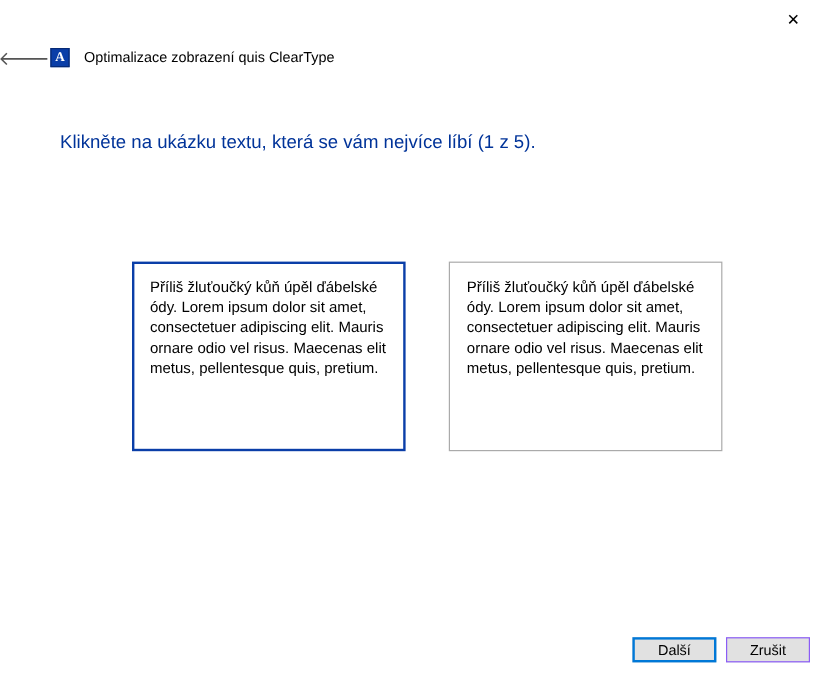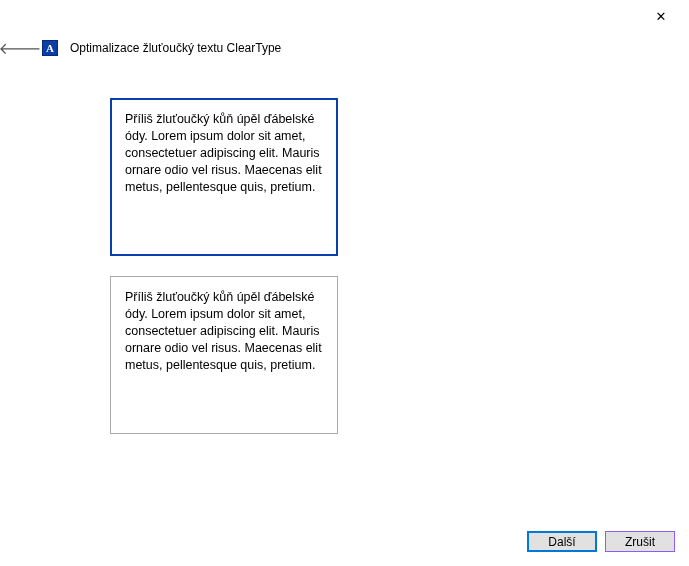--- a/index.html
+++ b/index.html
@@ -69,23 +69,22 @@
       padding: 30px 50px 10px 50px;
     }
     .heading {
       color: #003399;
       font-size: 15.5px;
       font-weight: 400;
       margin: 12px 0 90px 0;
     }
     .samples {
       display: flex;
-      gap: 20px;
+      gap: 36px;
       padding-left: 60px;
-      flex-direction: column;
     }
     .sample {
       width: 228px;
       height: 158px;
       border: 1px solid #aaa;
       padding: 12px 14px;
       font-size: 12.5px;
       line-height: 1.35;
       color: #000;
       cursor: pointer;
@@ -126,24 +125,25 @@
   <div class="close-btn">✕</div>
 </div>
 
 <div class="header">
   <div class="back-btn">
     <span>🡐</span>
   </div>
   <div class="app-icon">
     <span>A</span>
   </div>
-  <div class="app-title">Optimalizace žluťoučký textu ClearType</div>
+  <div class="app-title">Optimalizace zobrazení quis ClearType</div>
 </div>
 
 <div class="content">
+  <div class="heading">Klikněte na ukázku textu, která se vám nejvíce líbí (1 z 5).</div>
 
   <div class="samples">
     <div class="sample selected">
       <span>Příliš žluťoučký kůň úpěl ďábelské ódy. Lorem ipsum dolor sit amet, consectetuer adipiscing elit. Mauris ornare odio vel risus. Maecenas elit metus, pellentesque quis, pretium.</span>
     </div>
     <div class="sample">
       <span>Příliš žluťoučký kůň úpěl ďábelské ódy. Lorem ipsum dolor sit amet, consectetuer adipiscing elit. Mauris ornare odio vel risus. Maecenas elit metus, pellentesque quis, pretium.</span>
     </div>
   </div>
 </div>

